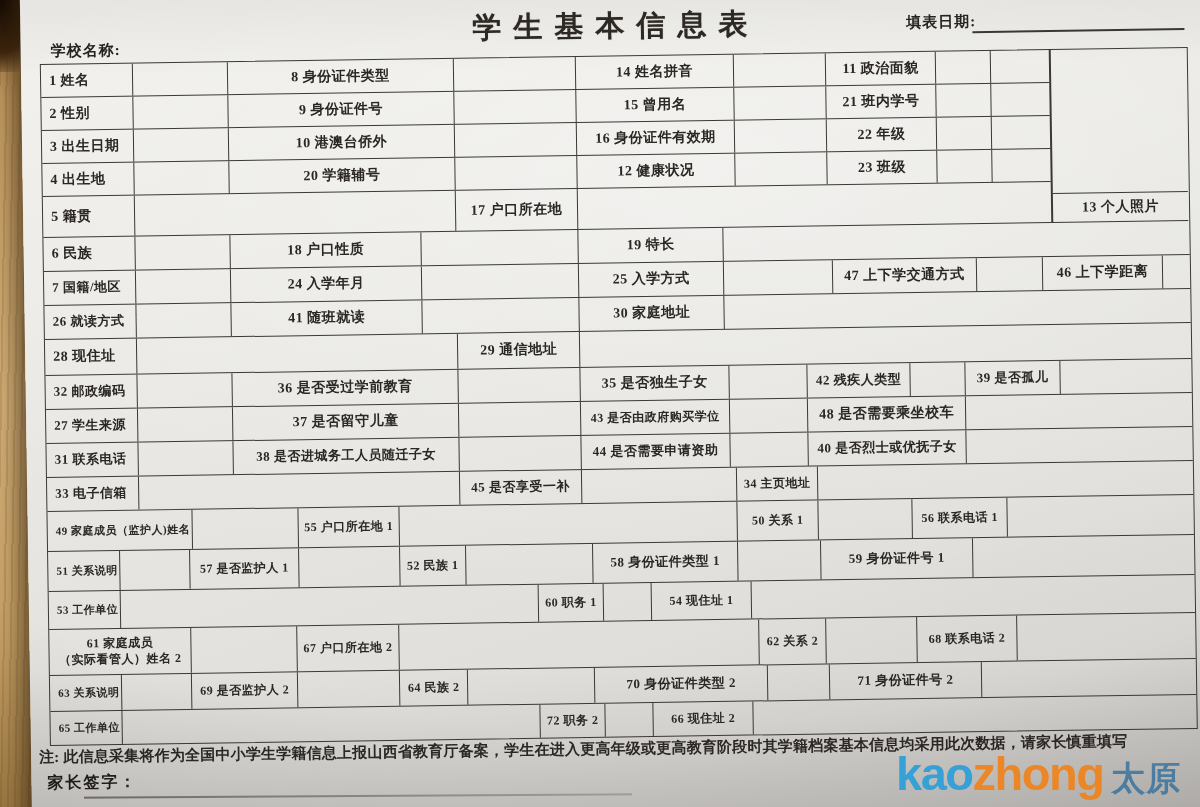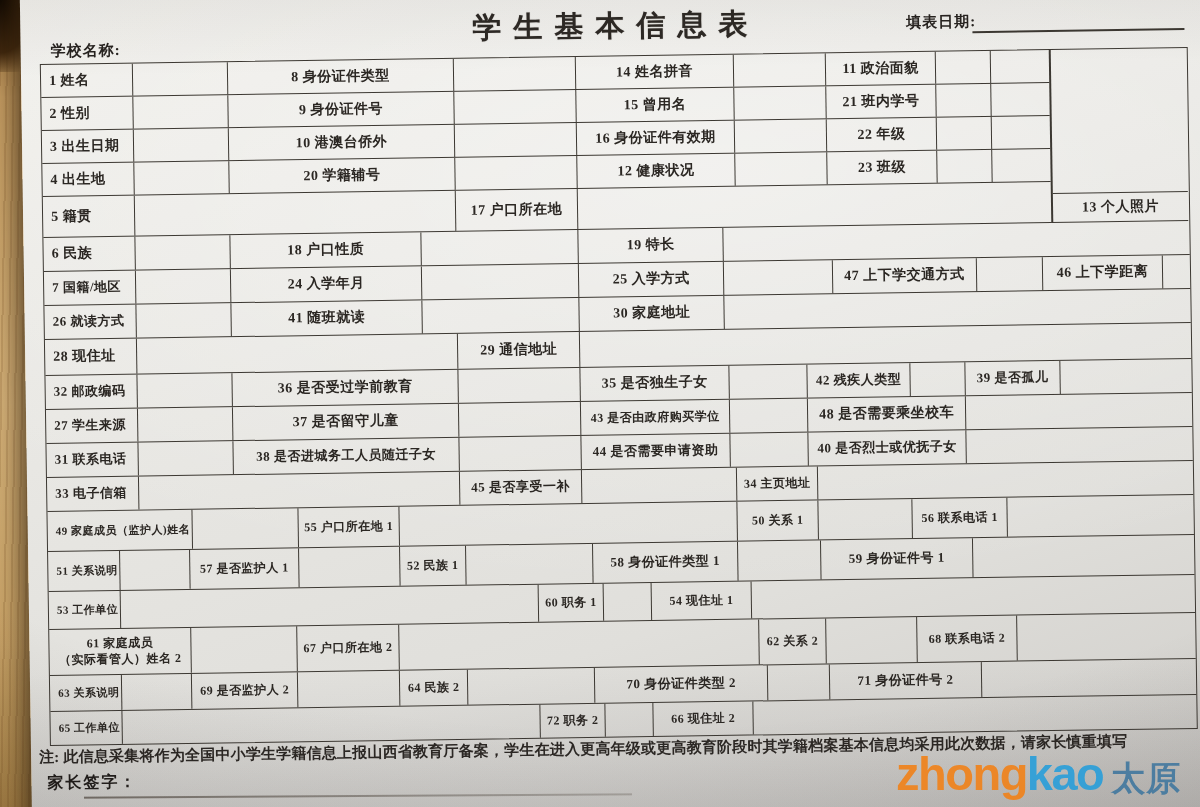--- a/index.html
+++ b/index.html
@@ -294,16 +294,16 @@
     </div>
 
   <div class="note">注: 此信息采集将作为全国中小学生学籍信息上报山西省教育厅备案，学生在进入更高年级或更高教育阶段时其学籍档案基本信息均采用此次数据，请家长慎重填写</div>
   <div class="sign">家长签字：</div>
 </div>
 
 <div class="paper-edge"></div>
 <div class="vignette"></div>
 
 <div class="watermark">
-  <span class="wm-en" style="color: rgb(240, 131, 28);">zhong</span>
-    <span class="wm-en" style="color: rgb(43, 159, 217);">kao</span>
+  <span class="wm-en" style="color: rgb(43, 159, 217);">kao</span>
+    <span class="wm-en" style="color: rgb(240, 131, 28);">zhong</span>
   <span class="wm-zh" style="color: rgb(68, 121, 159);">太原中考网</span>
 </div>
 
 </body></html>

